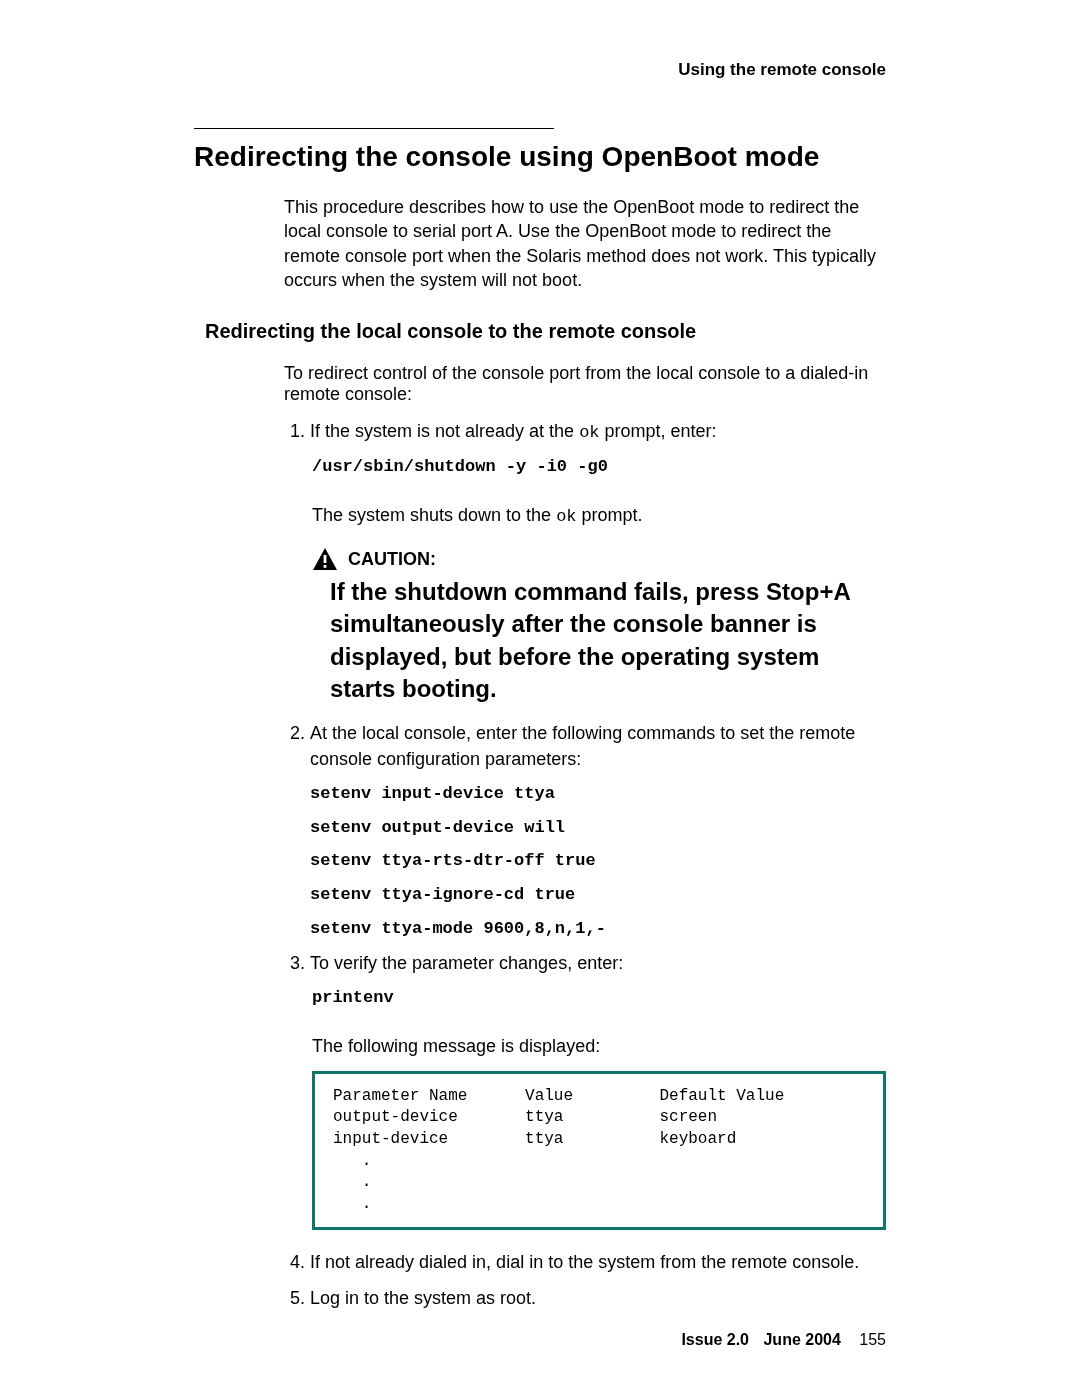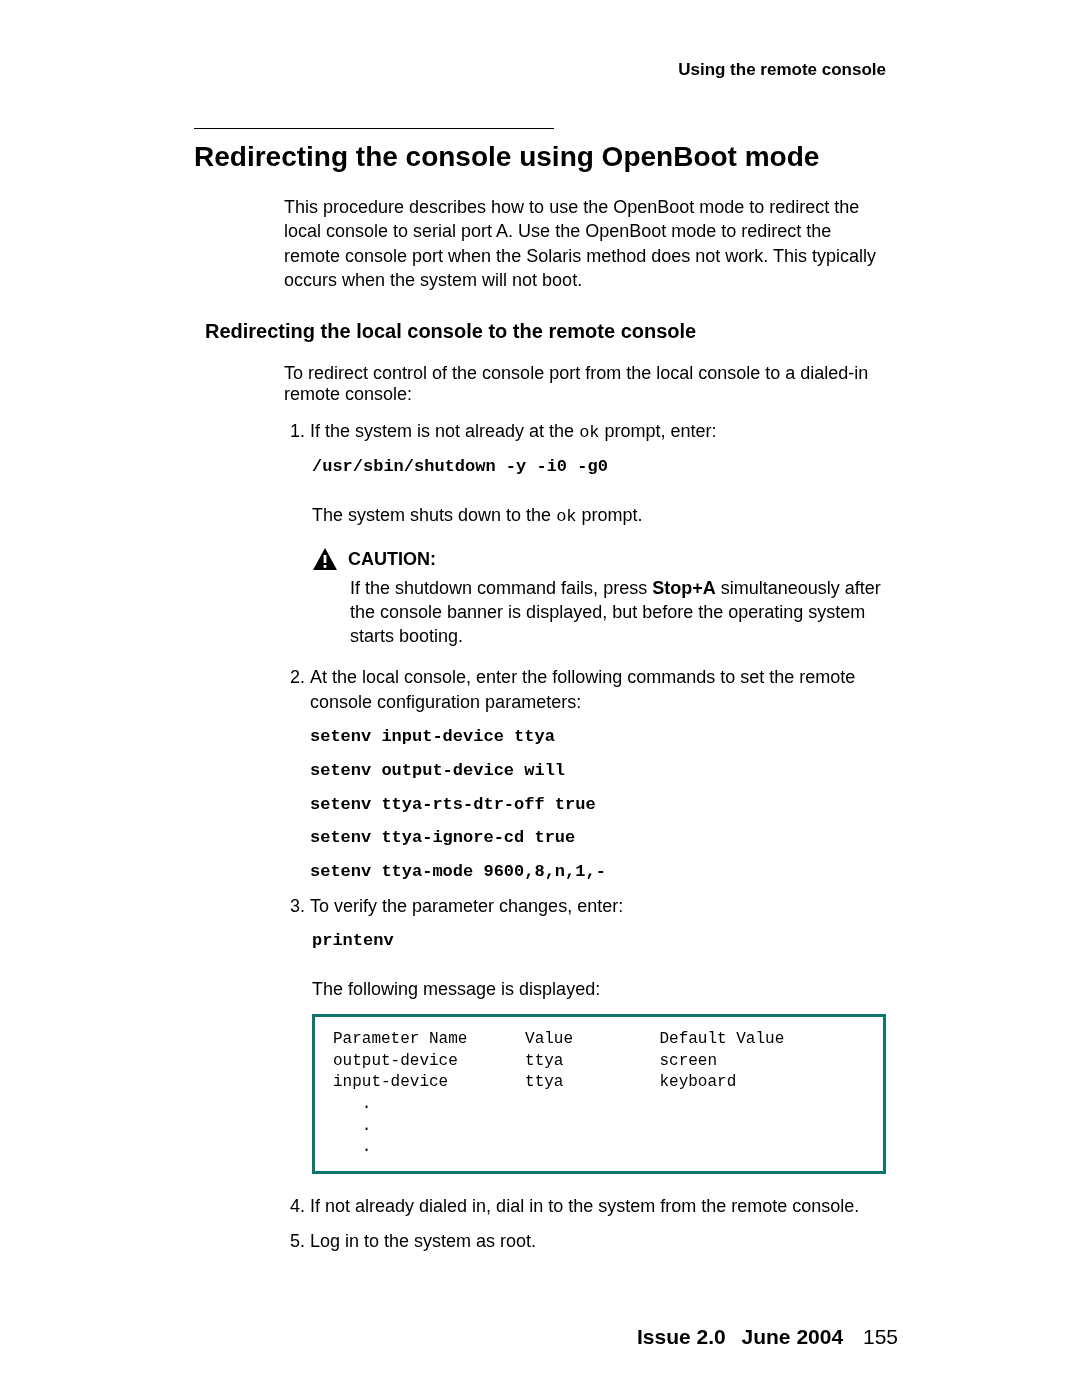--- a/index.html
+++ b/index.html
@@ -86,46 +86,47 @@
   }
   .caution-row svg {
     flex: 0 0 auto;
     margin-right: 10px;
   }
   .caution-label {
     font-weight: bold;
     font-size: 18px;
   }
   .caution-text {
-    font-size: 18px;
+    font-size: 24px;
     line-height: 1.35;
-    margin-left: 38px;
+    margin-left: 18px;
     margin-bottom: 16px;
+    font-weight: bold;
   }
   .cmd-block {
     margin: 10px 0;
   }
   .cmd-block div {
     margin: 10px 0;
   }
   .output-box {
     border: 3px solid #0f766e;
     padding: 12px 18px;
     font-family: "Courier New", Courier, monospace;
     font-size: 16px;
     line-height: 1.35;
     white-space: pre;
     margin-top: 12px;
     margin-bottom: 20px;
   }
   .footer {
     position: absolute;
     bottom: 48px;
-    right: 108px;
-    font-size: 21px;
+    right: 120px;
+    font-size: 16px;
   }
   .footer .issue {
     font-weight: bold;
   }
   .footer .date {
     font-weight: bold;
     margin-left: 10px;
   }
   .footer .pg {
     margin-left: 14px;

